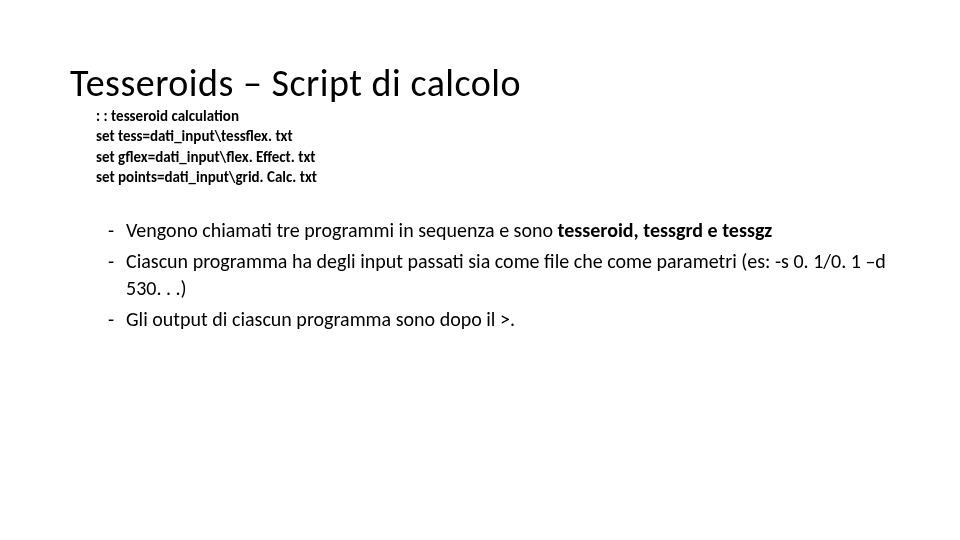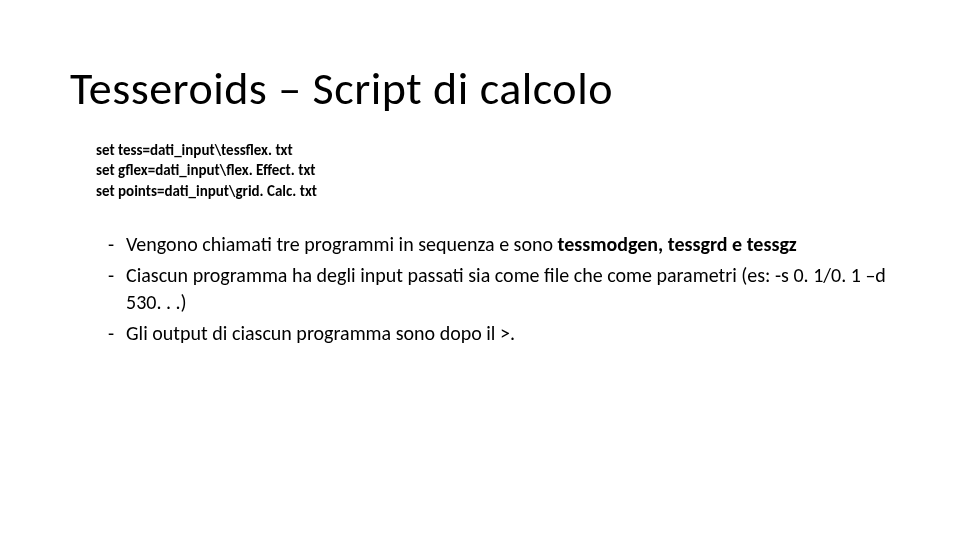--- a/index.html
+++ b/index.html
@@ -1,43 +1,44 @@
 <!DOCTYPE html>
 <html><head>
 <meta charset="utf-8">
 <style>
   * { box-sizing: border-box; margin: 0; padding: 0; }
   html, body { width: 960px; height: 540px; background: #fff; font-family: "Segoe UI", "Calibri", Arial, sans-serif; color: #000; }
   .slide { padding: 60px 70px 40px 70px; }
-  .title { font-size: 46px; font-weight: 300; letter-spacing: 0.5px; margin-bottom: 24px; }
+  .title { font-size: 38px; font-weight: 300; letter-spacing: 0.5px; }
   .code-block { margin-left: 26px; margin-bottom: 30px; }
   .code-line { font-size: 15px; font-weight: 700; line-height: 1.35; color: #000; white-space: pre; font-family: "Segoe UI", "Calibri", Arial, sans-serif; }
   .bullets { margin-left: 26px; }
   .bullet { display: flex; font-size: 20px; line-height: 1.35; margin-bottom: 4px; }
   .dash { width: 30px; flex-shrink: 0; text-align: center; }
   .bullet-text { flex: 1; }
   .bold { font-weight: 700; }
 </style>
 </head>
 <body>
 
 <div class="slide">
   <h1 class="title">Tesseroids – Script di calcolo</h1>
 
   <div class="code-block">
+    <div class="code-line">: : tesseroid calculation</div>
     <div class="code-line">set tess=dati_input\tessflex. txt</div>
     <div class="code-line">set gflex=dati_input\flex. Effect. txt</div>
     <div class="code-line">set points=dati_input\grid. Calc. txt</div>
   </div>
 
   <div class="bullets">
     <div class="bullet">
       <div class="dash">-</div>
       <div class="bullet-text">
-        <span>Vengono chiamati tre programmi in sequenza e sono </span><span class="bold">tessmodgen, tessgrd e tessgz</span><span></span>
+        <span>Vengono chiamati tre programmi in sequenza e sono </span><span class="bold">tesseroid, tessgrd e tessgz</span><span></span>
       </div>
     </div>
     <div class="bullet">
       <div class="dash">-</div>
       <div class="bullet-text">
         <span>Ciascun programma ha degli input passati sia come file che come parametri (es: -s 0. 1/0. 1 –d 530. . .)</span><span class="bold"></span><span></span>
       </div>
     </div>
     <div class="bullet">
       <div class="dash">-</div>

